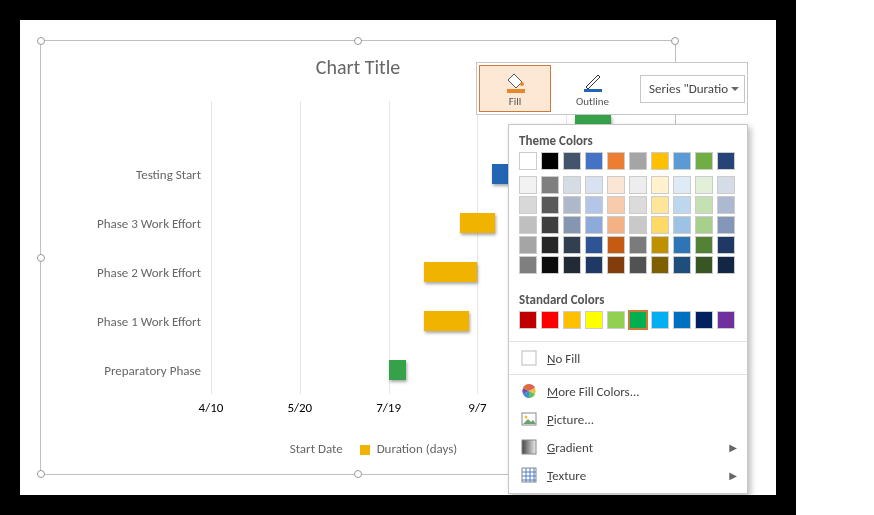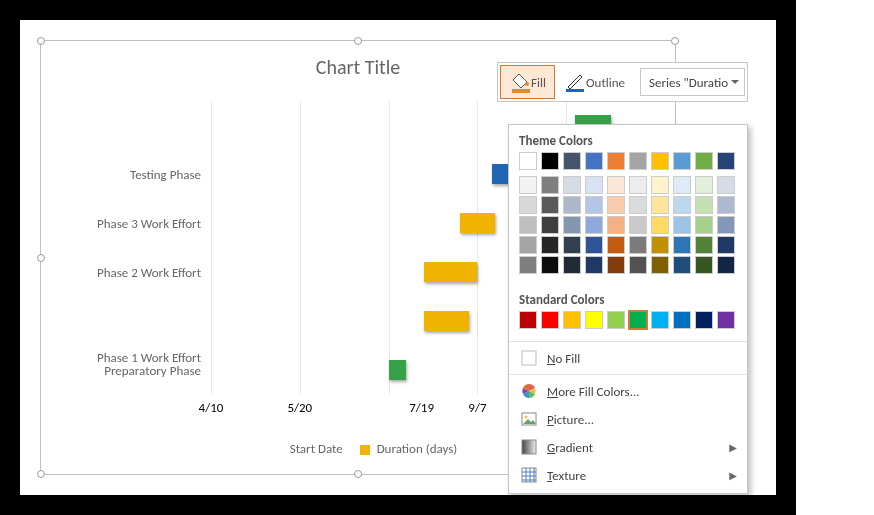--- a/index.html
+++ b/index.html
@@ -103,25 +103,25 @@
     position: absolute;
     right: 28px;
     top: 42px;
     display: flex;
     background: #fff;
     border: 1px solid #c6c6c6;
     padding: 2px;
   }
   .mt-btn {
     display: flex;
-    flex-direction: row;
+    flex-direction: column;
     align-items: center;
     justify-content: center;
-    padding: 3px 8px;
-    font-size: 13px;
+    padding: 3px 24px;
+    font-size: 11px;
     color: #555;
     border: 1px solid transparent;
     cursor: pointer;
   }
   .mt-btn.sel { border:1px solid #d07a3a; background:#fde7d5; }
   .mt-icon { height: 26px; display:flex; align-items:center; justify-content:center; }
   .series-sel {
     margin-left: 6px;
     border:1px solid #c6c6c6;
     padding: 4px 16px 4px 8px;
@@ -204,41 +204,41 @@
       <div class="plot" id="plot">
         <div class="gridlines" id="gridlines">
             <div class="vline" style="left: 0%;"></div>
             <div class="vline" style="left: 20%;"></div>
             <div class="vline" style="left: 40%;"></div>
             <div class="vline" style="left: 60%;"></div>
             <div class="vline" style="left: 80%;"></div>
           </div>
       <div class="xlabel" style="left: 0%;">4/10</div>
           <div class="xlabel" style="left: 20%;">5/20</div>
-          <div class="xlabel" style="left: 40%; margin-left: 33px;">7/19</div>
+          <div class="xlabel" style="left: 40%;">7/19</div>
           <div class="xlabel" style="left: 60%;">9/7</div>
           <div class="xlabel" style="left: 80%;">10/27</div>
           <div class="bar" style="top: 8.33333%; left: 82%; width: 8%; background: rgb(53, 162, 74);"></div>
           <div class="bar" style="top: 25%; left: 63.2%; width: 16%; background: rgb(34, 101, 179);"></div>
           <div class="bar" style="top: 41.6667%; left: 56%; width: 8%; background: rgb(240, 180, 0);"></div>
           <div class="bar" style="top: 58.3333%; left: 48%; width: 12%; background: rgb(240, 180, 0);"></div>
           <div class="bar" style="top: 75%; left: 48%; width: 10%; background: rgb(240, 180, 0);"></div>
           <div class="bar" style="top: 91.6667%; left: 40%; width: 4%; background: rgb(53, 162, 74);"></div>
         </div>
 
       <div class="legend">
         <span class="swatch" style="background:transparent"></span>
         <span>Start Date</span>
         <span class="swatch" style="background:#f0b400"></span>
         <span>Duration (days)</span>
       </div>
-        <div class="ylabel" style="top: calc(25% + 25px);">Testing Phase</div>
+        <div class="ylabel" style="top: calc(25% + 25px);">Testing Start</div>
         <div class="ylabel" style="top: calc(41.6667% + 1.66667px);">Phase 3 Work Effort</div>
         <div class="ylabel" style="top: calc(58.3333% - 21.6667px);">Phase 2 Work Effort</div>
-        <div class="ylabel" style="top: calc(75% - 45px); margin-top: 36px;">Phase 1 Work Effort</div>
+        <div class="ylabel" style="top: calc(75% - 45px);">Phase 1 Work Effort</div>
         <div class="ylabel" style="top: calc(91.6667% - 68.3333px);">Preparatory Phase</div>
       </div>
 
     <div class="mini-toolbar">
       <div class="mt-btn sel">
         <div class="mt-icon">
           <svg width="22" height="22" viewBox="0 0 22 22">
             <path d="M6 3 L14 11 L8 17 L0 9 Z" fill="#fff" stroke="#555" stroke-width="1" transform="translate(4,0)"></path>
             <circle cx="18" cy="13" r="2" fill="#e38b2c"></circle>
             <rect x="3" y="18" width="18" height="4" fill="#e38b2c"></rect>

